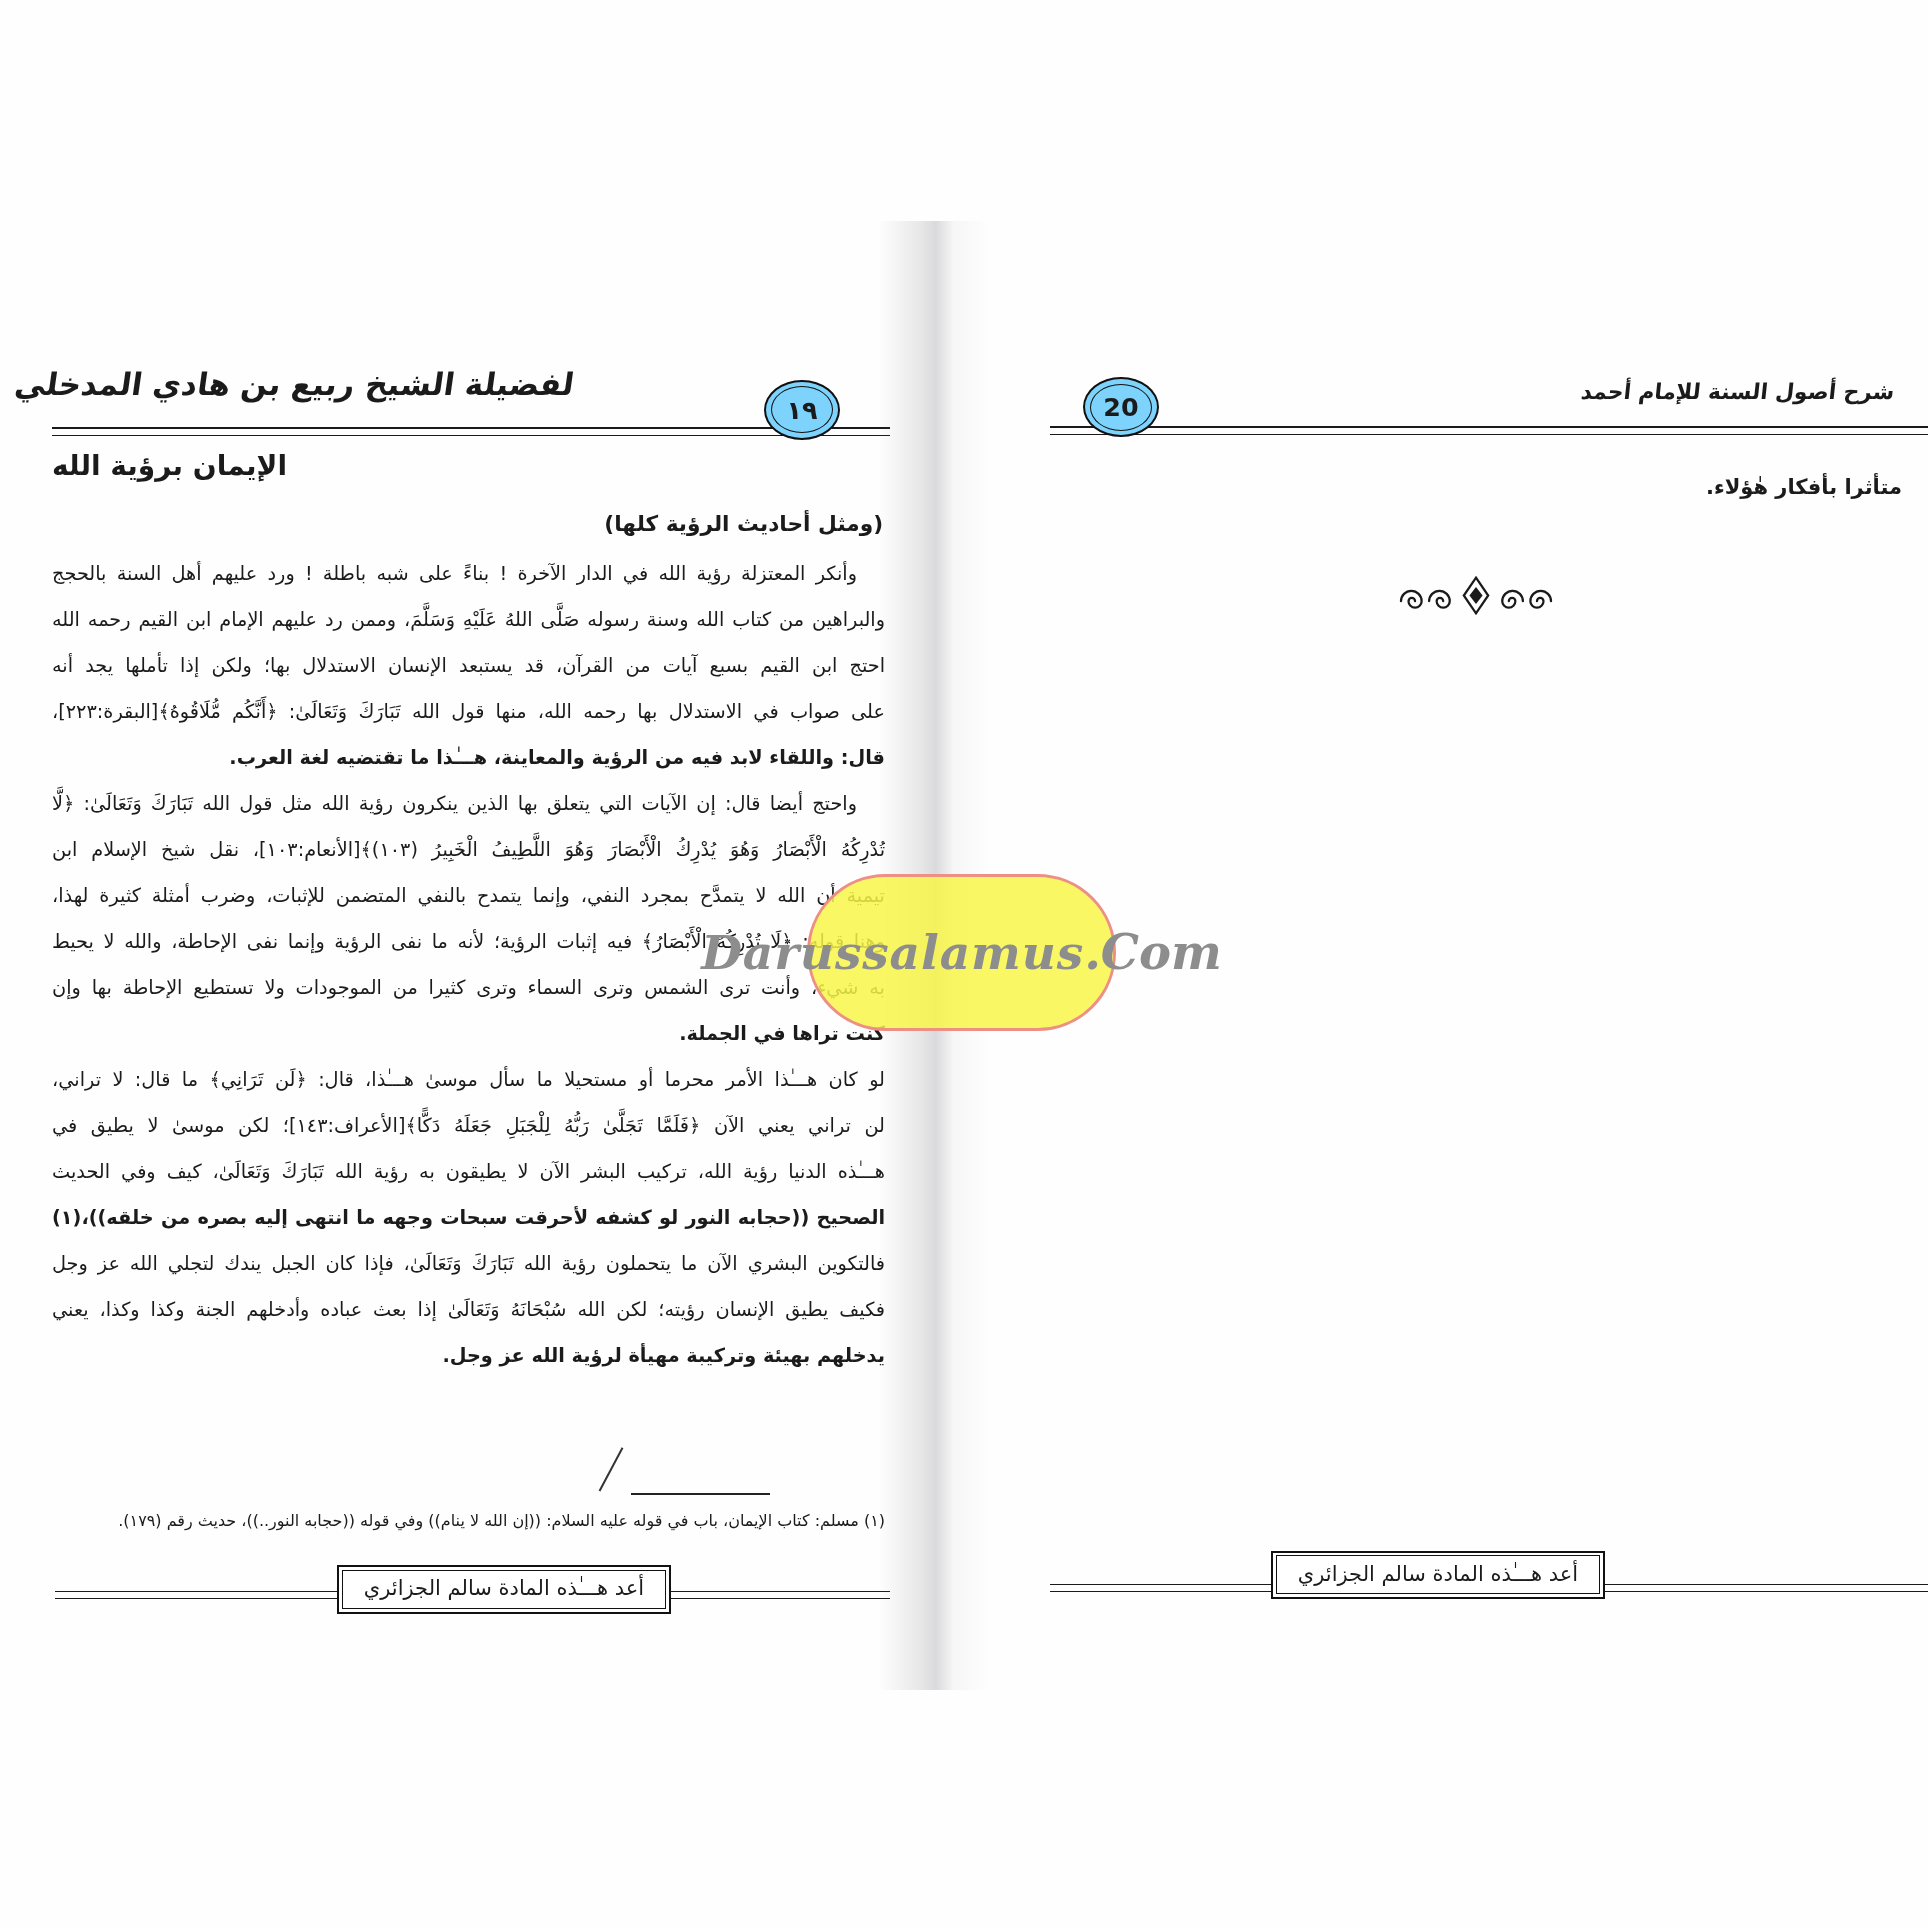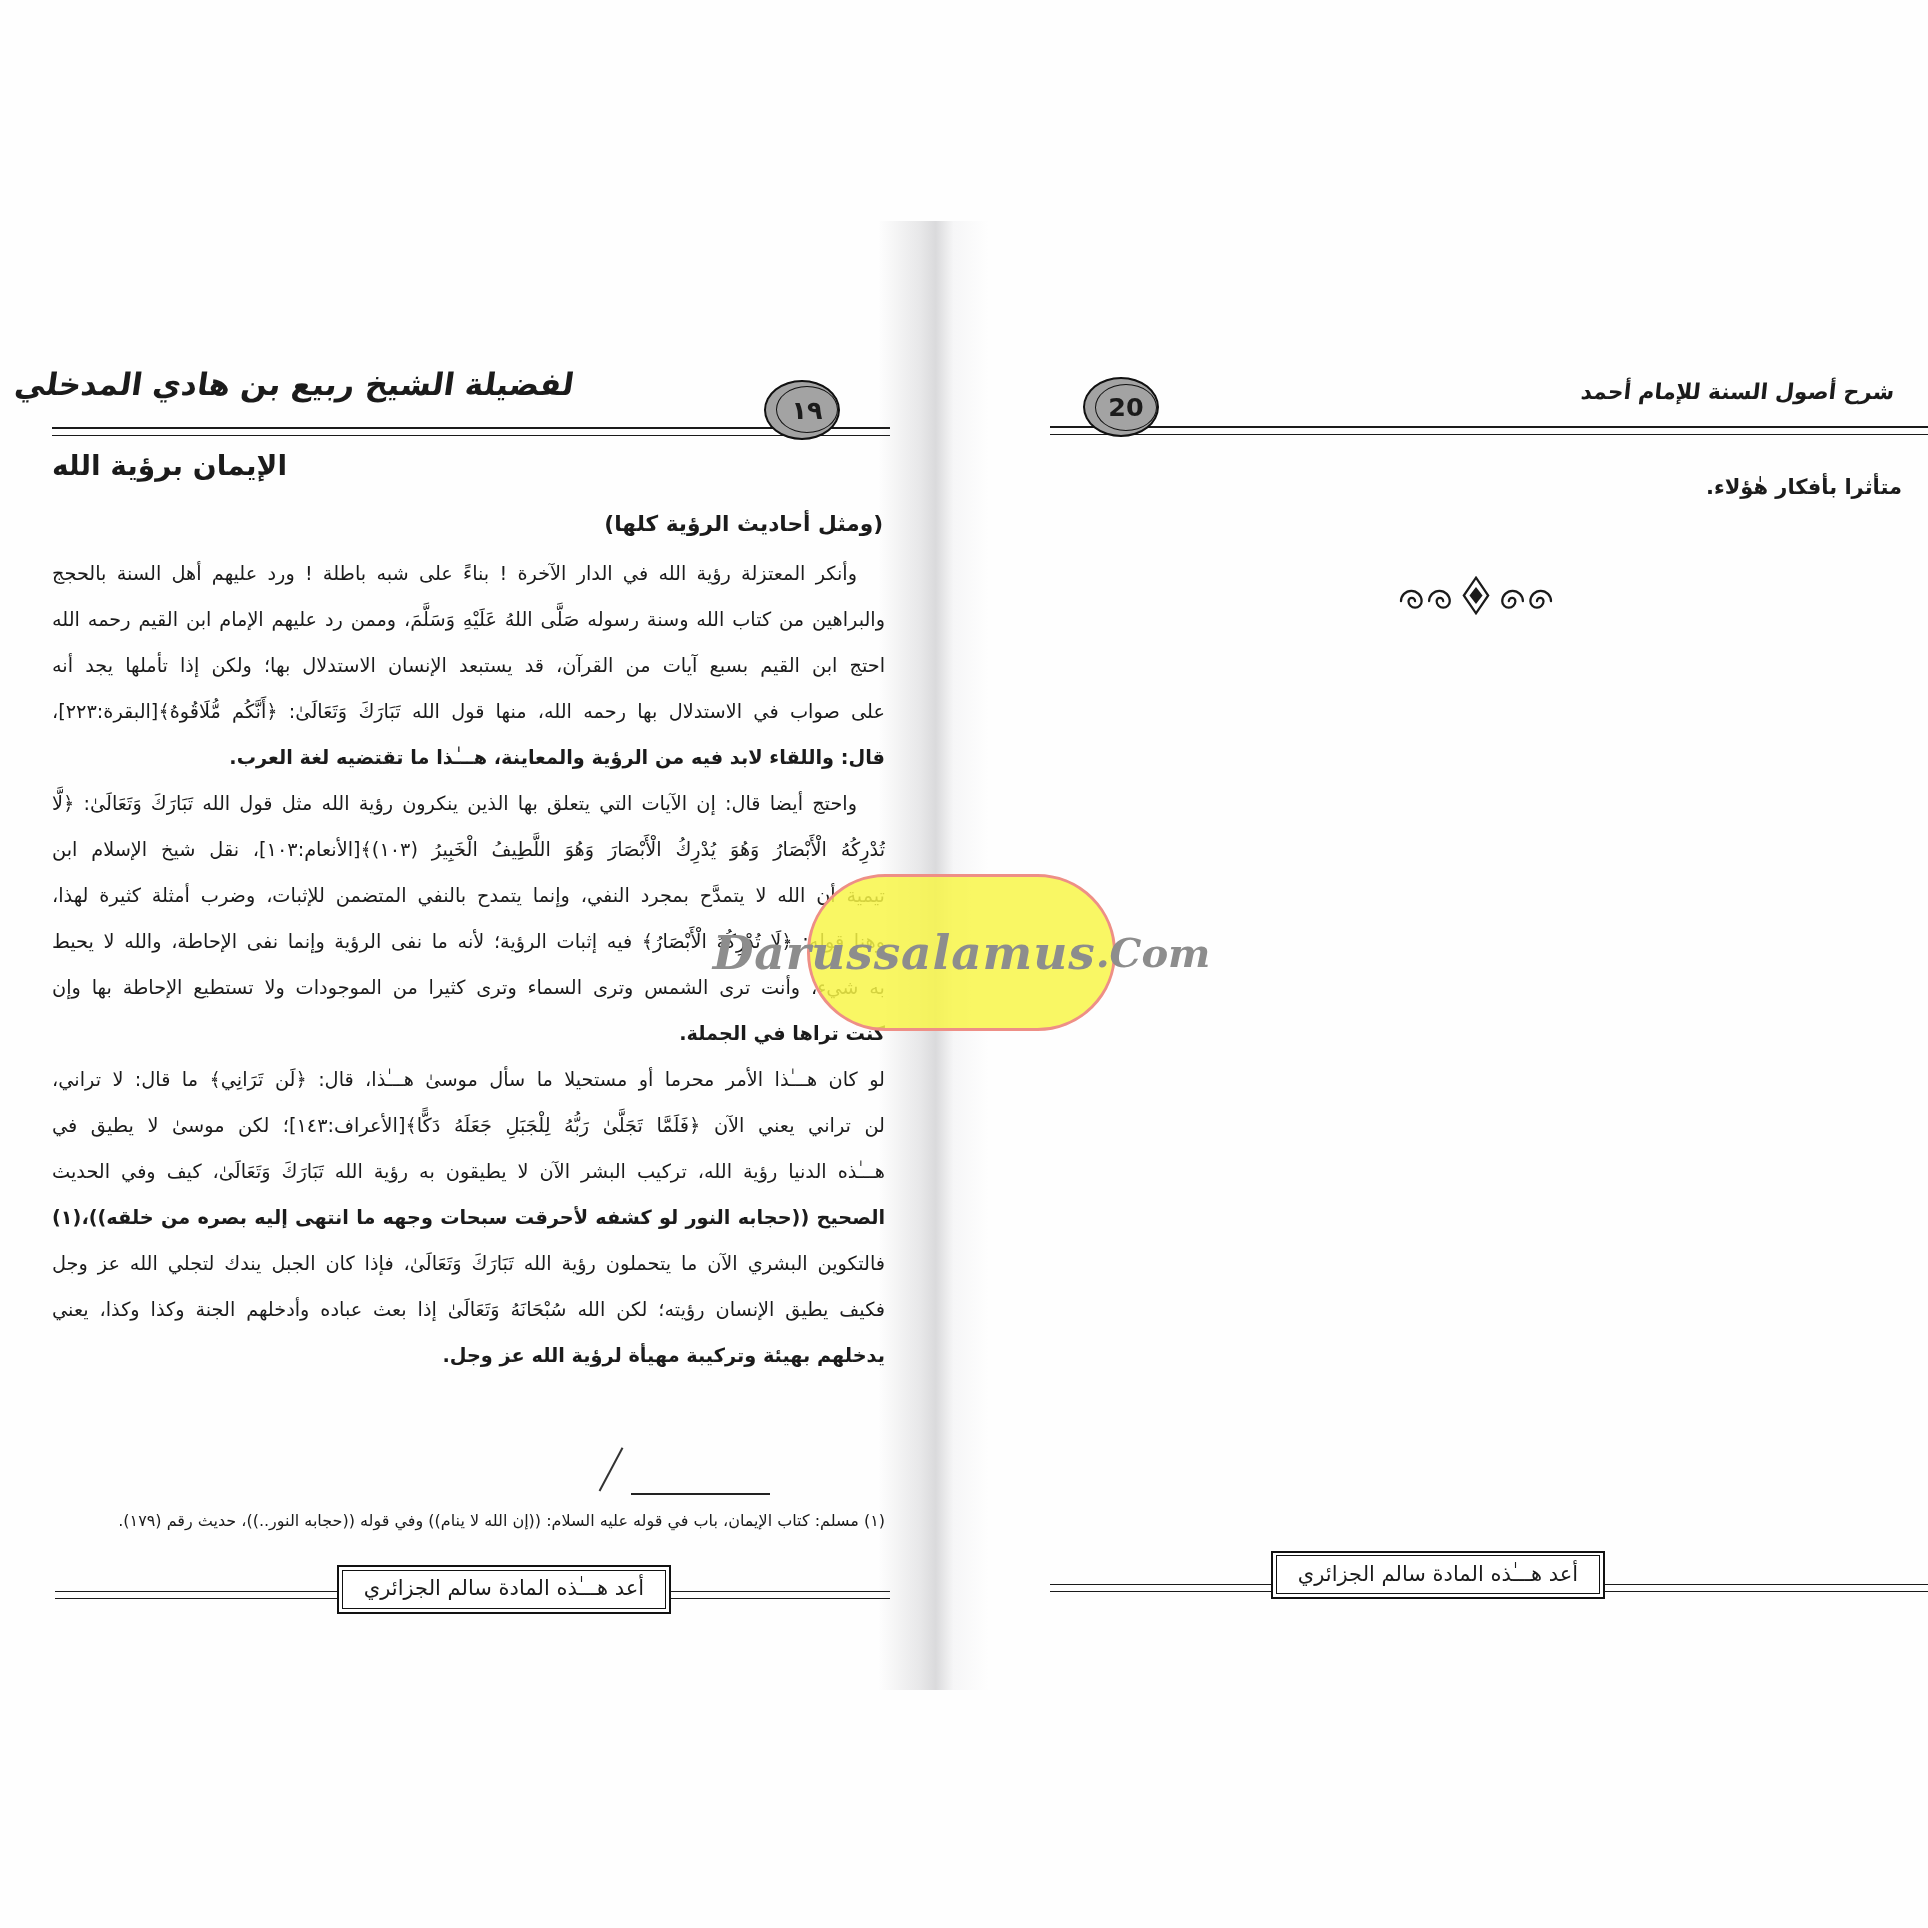--- a/index.html
+++ b/index.html
@@ -5,21 +5,21 @@
   html,body{margin:0;padding:0;}
   body{
     width:1928px;height:1928px;position:relative;overflow:hidden;
     background:#fefefe;color:#1b1b1b;
     font-family:"DejaVu Sans",sans-serif;
   }
   
   .rule2{position:absolute;height:5.6px;border-top:2.8px solid #1a1a1a;border-bottom:1.9px solid #1a1a1a;}
   .rule2thin{position:absolute;height:5.6px;border-top:1.9px solid #1a1a1a;border-bottom:1.9px solid #1a1a1a;}
   .oval{position:absolute;width:72px;height:56px;border:2.4px solid #111;border-radius:50%;
-        background:#a3a3a3;display:flex;align-items:center;justify-content:flex-start;z-index:3;}
+        background:#7dd3fc;display:flex;align-items:center;justify-content:center;z-index:3;}
   .oval-inner{width:60px;height:45px;border:1.9px solid #111;border-radius:50%;
         display:flex;align-items:center;justify-content:center;
         font-size:25.4px;font-weight:bold;}
   .fbox{position:absolute;background:#fff;border:2.8px solid #111;padding:2.8px;z-index:3;}
   .fbox-inner{border:1.9px solid #111;padding:5.6px 21px 7.5px 21px;font-size:21px;white-space:nowrap;}
   .line{direction:rtl;font-size:19.3px;line-height:46px;height:46px;overflow:hidden;}
   .jl{text-align:justify;text-align-last:justify;}
   .short{text-align:center;text-align-last:right;font-weight:bold;}
   .indent{padding-right:28px;}
   .bold{font-weight:bold;}
@@ -57,21 +57,21 @@
   .fold{position:absolute;left:878px;top:221px;width:111px;height:1469px;z-index:1;
     background:linear-gradient(90deg,rgba(115,115,122,0) 0%,rgba(115,115,122,0.16) 38%,
       rgba(115,115,122,0.26) 52%,rgba(190,190,196,0.12) 68%,rgba(115,115,122,0) 100%);}
   
   .watermark{position:absolute;left:807px;top:874px;width:303px;height:151px;z-index:5;
     background:rgba(248,245,70,0.84);border:3.8px solid #ee8f86;border-radius:85px;
     display:flex;flex-direction:row;align-items:center;justify-content:center;}
   .wm-1{font-family:"DejaVu Serif",serif;font-style:italic;font-weight:bold;
     font-size:47px;line-height:47px;color:#8d8d8d;letter-spacing:0.9px;}
   .wm-2{font-family:"DejaVu Serif",serif;font-style:italic;font-weight:bold;
-    font-size:40px;line-height:43px;color:#8d8d8d;}
+    font-size:48px;line-height:43px;color:#8d8d8d;}
   svg{display:block;}
 </style>
 </head>
 <body>
 
 <div class="fold"></div>
 
 <div class="left-page">
   <div class="lp-header">لفضيلة الشيخ ربيع بن هادي المدخلي</div>
   <div class="rule2 lp-rule"></div>

